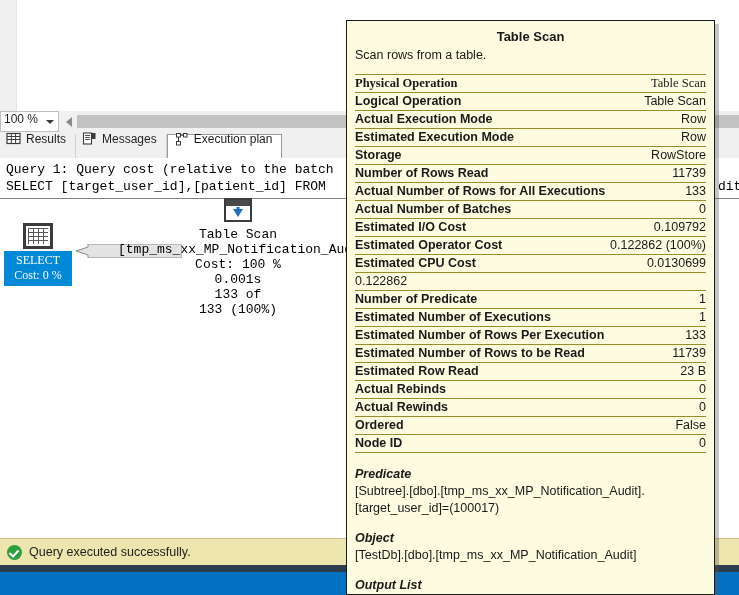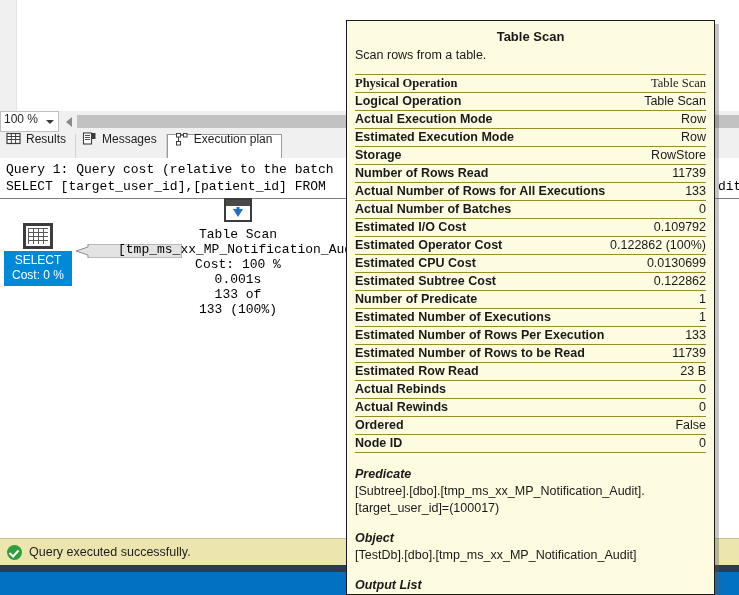--- a/index.html
+++ b/index.html
@@ -153,21 +153,21 @@
     content: "";
     position: absolute; left: 2px; top: 2px; right: 2px; bottom: 2px;
     background:
       repeating-linear-gradient(to bottom, #5a5a5a 0 1px, transparent 1px 4px),
       repeating-linear-gradient(to right, #5a5a5a 0 1px, transparent 1px 5px);
   }
   #select-label-box {
     background: #0089d6;
     color: #ffffff;
     text-align: center;
-    font-family: Liberation Sans, sans-serif;
+    font-family: Liberation Serif, serif;
     font-size: 12px;
     line-height: 15px;
     padding: 2px 0 3px 0;
   }
 
   
   #plan-arrow {
     position: absolute;
     left: 74px; top: 86px;
     width: 108px; height: 14px;
@@ -448,21 +448,20 @@
       </div>
       <div class="prop-row">
         <span class="prop-key">Estimated Operator Cost</span>
         <span class="prop-val">0.122862 (100%)</span>
       </div>
       <div class="prop-row">
         <span class="prop-key">Estimated CPU Cost</span>
         <span class="prop-val">0.0130699</span>
       </div>
       <div class="prop-row">
-        <span class="prop-key">Estimated Subtree Cost</span>
         <span class="prop-val">0.122862</span>
       </div>
       <div class="prop-row">
         <span class="prop-key">Number of Predicate</span>
         <span class="prop-val">1</span>
       </div>
       <div class="prop-row">
         <span class="prop-key">Estimated Number of Executions</span>
         <span class="prop-val">1</span>
       </div>

